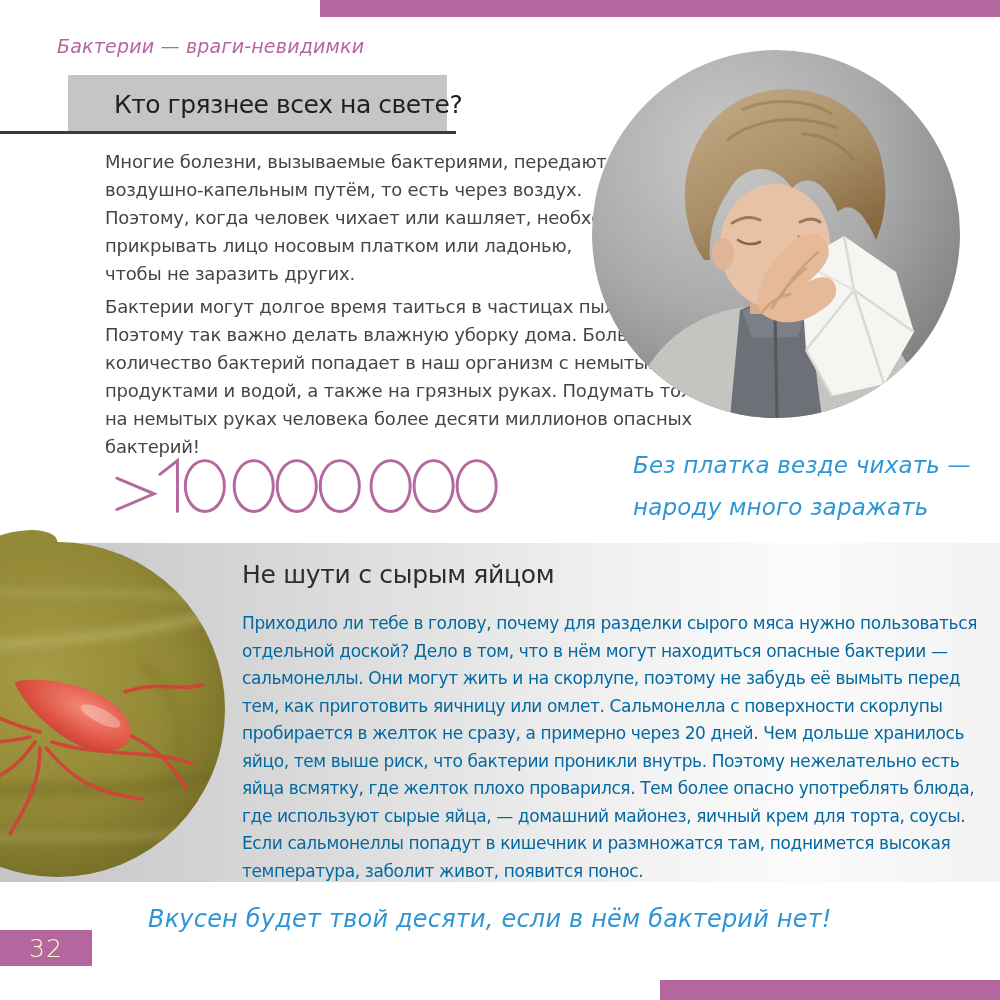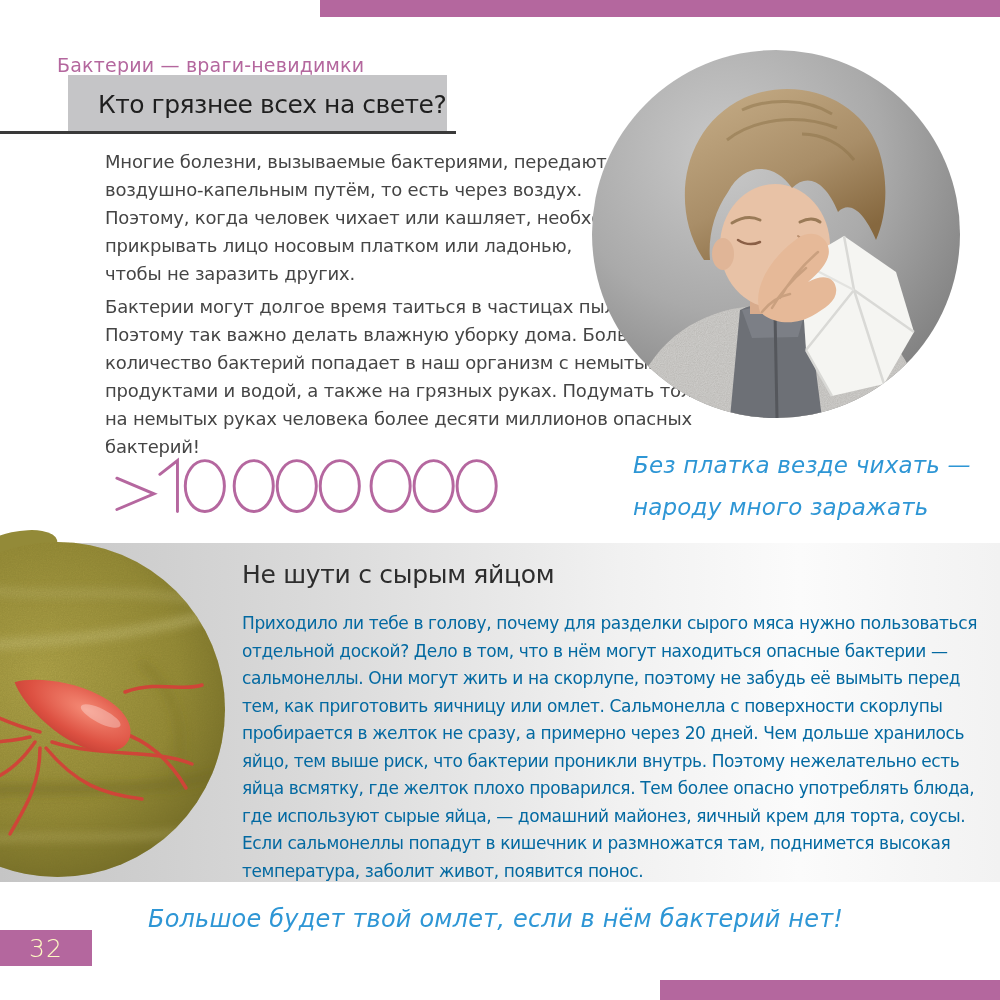--- a/index.html
+++ b/index.html
@@ -9,26 +9,26 @@
   .sr-only{position:absolute;width:1px;height:1px;overflow:hidden;clip-path:inset(50%);white-space:nowrap;}
 
   
   .top-bar{left:320px;top:0;width:680px;height:17px;background:#b4679e;}
   .bottom-bar{left:660px;top:980px;width:340px;height:20px;background:#b4679e;}
   .page-bar{left:0;top:930px;width:92px;height:36px;background:#b4679e;
             display:flex;align-items:center;justify-content:center;}
   .page-num{color:#fef9c3;font-size:25px;font-weight:300;letter-spacing:1px;}
 
   
-  .kicker{left:57px;top:35px;font-size:19px;color:#b4679e;letter-spacing:0.2px;margin-top:19px;}
+  .kicker{left:57px;top:35px;font-size:19px;font-style:italic;color:#b4679e;letter-spacing:0.2px;}
 
   
   .title-box{left:68px;top:75px;width:379px;height:58px;background:#c5c5c7;
              display:flex;align-items:center;}
-  .title-text{padding-left:30px;font-size:25px;letter-spacing:-0.5px;color:#1f1f1f;white-space:nowrap;}
+  .title-text{padding-left:46px;font-size:25px;letter-spacing:-0.5px;color:#1f1f1f;white-space:nowrap;}
   .title-underline{left:0;top:131px;width:456px;height:3px;background:#3a3a3a;}
 
   
   .para{white-space:pre-line;color:#454545;}
   .para1{left:105px;top:148px;width:560px;font-size:18px;line-height:28px;letter-spacing:-0.2px;}
   .para2{left:105px;top:293px;width:680px;font-size:18px;line-height:28px;letter-spacing:-0.2px;}
 
   
   .photo-circle{left:592px;top:50px;width:368px;height:368px;border-radius:50%;overflow:hidden;}
 
@@ -218,20 +218,20 @@
         <path d="M230,190 C262,200 282,222 296,246"></path>
       </g>
 
       <g transform="translate(187,172) rotate(27)">
         <path d="M58,0 C58,15 40,27 12,27 C-22,27 -56,13 -70,0 C-56,-13 -22,-27 12,-27 C40,-27 58,-15 58,0 Z" fill="url(#redGrad)"></path>
         <ellipse cx="22" cy="-9" rx="22" ry="7" fill="#ffffff" opacity="0.3"></ellipse>
       </g>
     </svg>
   </div>
 
-  <div class="abs hand note2">Большое будет твой омлет, если в нём бактерий нет!</div>
+  <div class="abs hand note2">Вкусен будет твой десяти, если в нём бактерий нет!</div>
 
   <div class="abs page-bar">
     <span class="page-num">32</span>
   </div>
   <div class="abs bottom-bar"></div>
 
 </div>
 
 </body></html>

